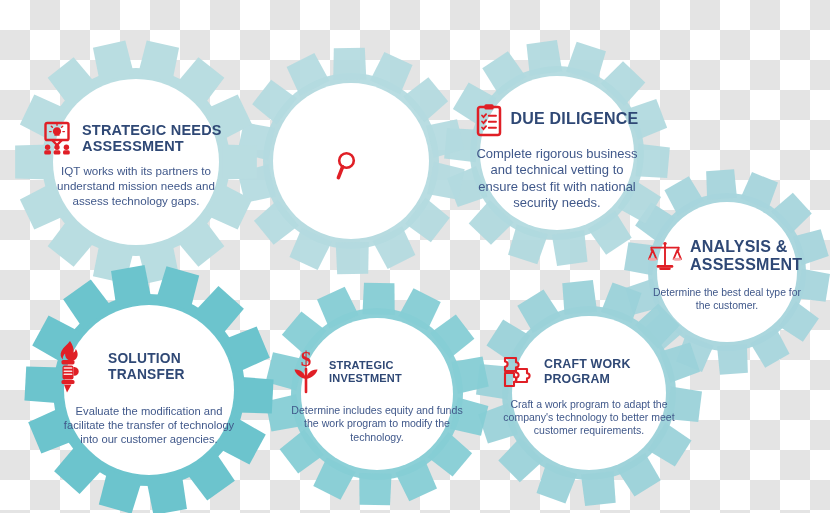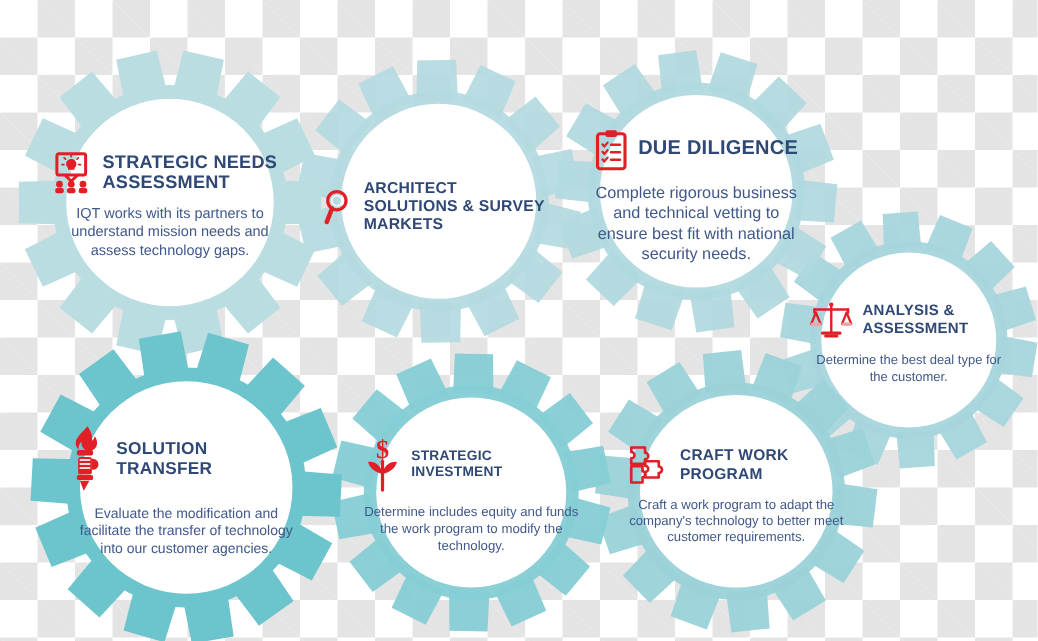--- a/index.html
+++ b/index.html
@@ -62,27 +62,27 @@
   #g-needs .headrow{gap:8px;margin-left:-4px;}
 
   #g-architect .title{font-size:12.6px;}
   #g-architect .desc{font-size:11px;margin-top:9px;}
   #g-architect .headrow{gap:6px;margin-left:-6px;}
 
   #g-diligence .title{font-size:16px;}
   #g-diligence .desc{font-size:13px;margin-top:9px;}
   #g-diligence .headrow{gap:9px;}
 
-  #g-analysis .title{font-size:12px;}
+  #g-analysis .title{font-size:16px;}
   #g-analysis .desc{font-size:10.4px;margin-top:11px;}
   #g-analysis .headrow{gap:8px;}
 
   #g-transfer .title{font-size:13.8px;}
   #g-transfer .desc{font-size:11.2px;margin-top:10px;}
-  #g-transfer .headrow{gap:9px;}
+  #g-transfer .headrow{gap:24px;}
 
   #g-investment .title{font-size:11px;}
   #g-investment .desc{font-size:10.6px;margin-top:10px;}
   #g-investment .headrow{gap:8px;}
 
   #g-craft .title{font-size:12.4px;}
   #g-craft .desc{font-size:10.5px;margin-top:9px;}
   #g-craft .headrow{gap:8px;}
 </style>
 </head>
@@ -164,21 +164,20 @@
       </g>
       <circle cx="114" cy="114" r="78" fill="#ffffff"></circle>
     </svg>
     <div class="gcontent">
       <div class="headrow">
         <svg class="ico" width="28" height="30" viewBox="0 0 28 30">
           <circle cx="12.5" cy="10.5" r="7.3" fill="none" stroke="#e01f26" stroke-width="2.6"></circle>
           <circle cx="12.5" cy="10.5" r="4" fill="none" stroke="#ffffff" stroke-width="1.1"></circle>
           <line x1="8.6" y1="16.8" x2="4.4" y2="27.6" stroke="#e01f26" stroke-width="3.6" stroke-linecap="round"></line>
         </svg>
-        <div class="title">ARCHITECT SOLUTIONS &amp; SURVEY MARKETS</div>
       </div>
     </div>
   </div>
 
   <div class="gear" id="g-diligence">
     <svg viewBox="0 0 226 226" width="226" height="226">
       <g fill="#b0d9de" fill-opacity="0.92">
         <circle cx="113" cy="113" r="87"></circle>
         <g id="t3">
             <polygon points="194.47,103.72 225.86,107.44 223.18,138.07 191.62,136.29"></polygon>

